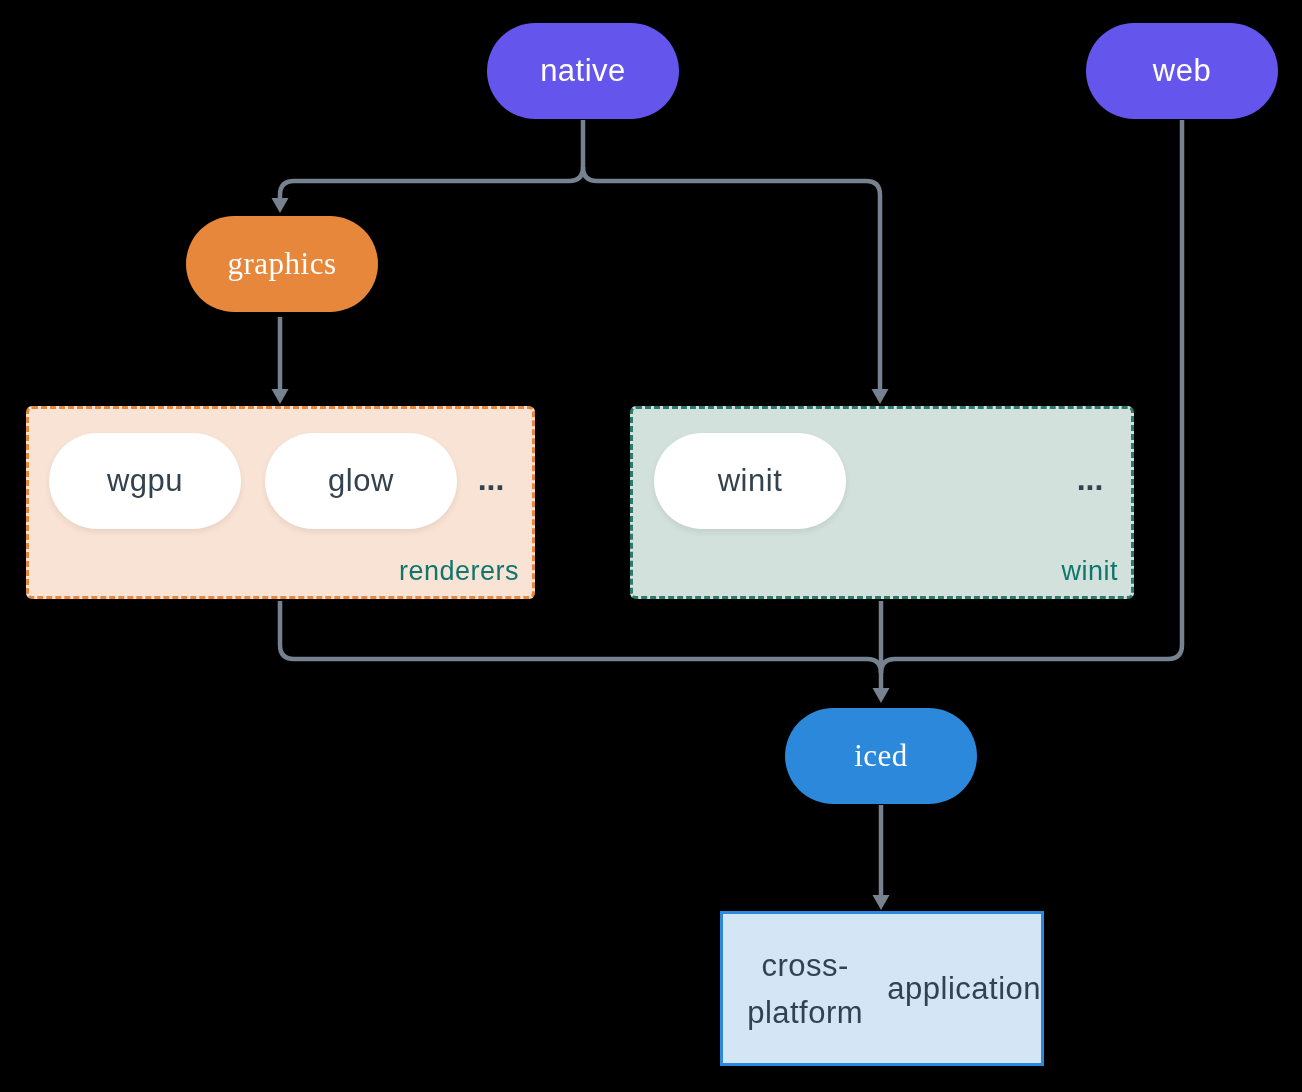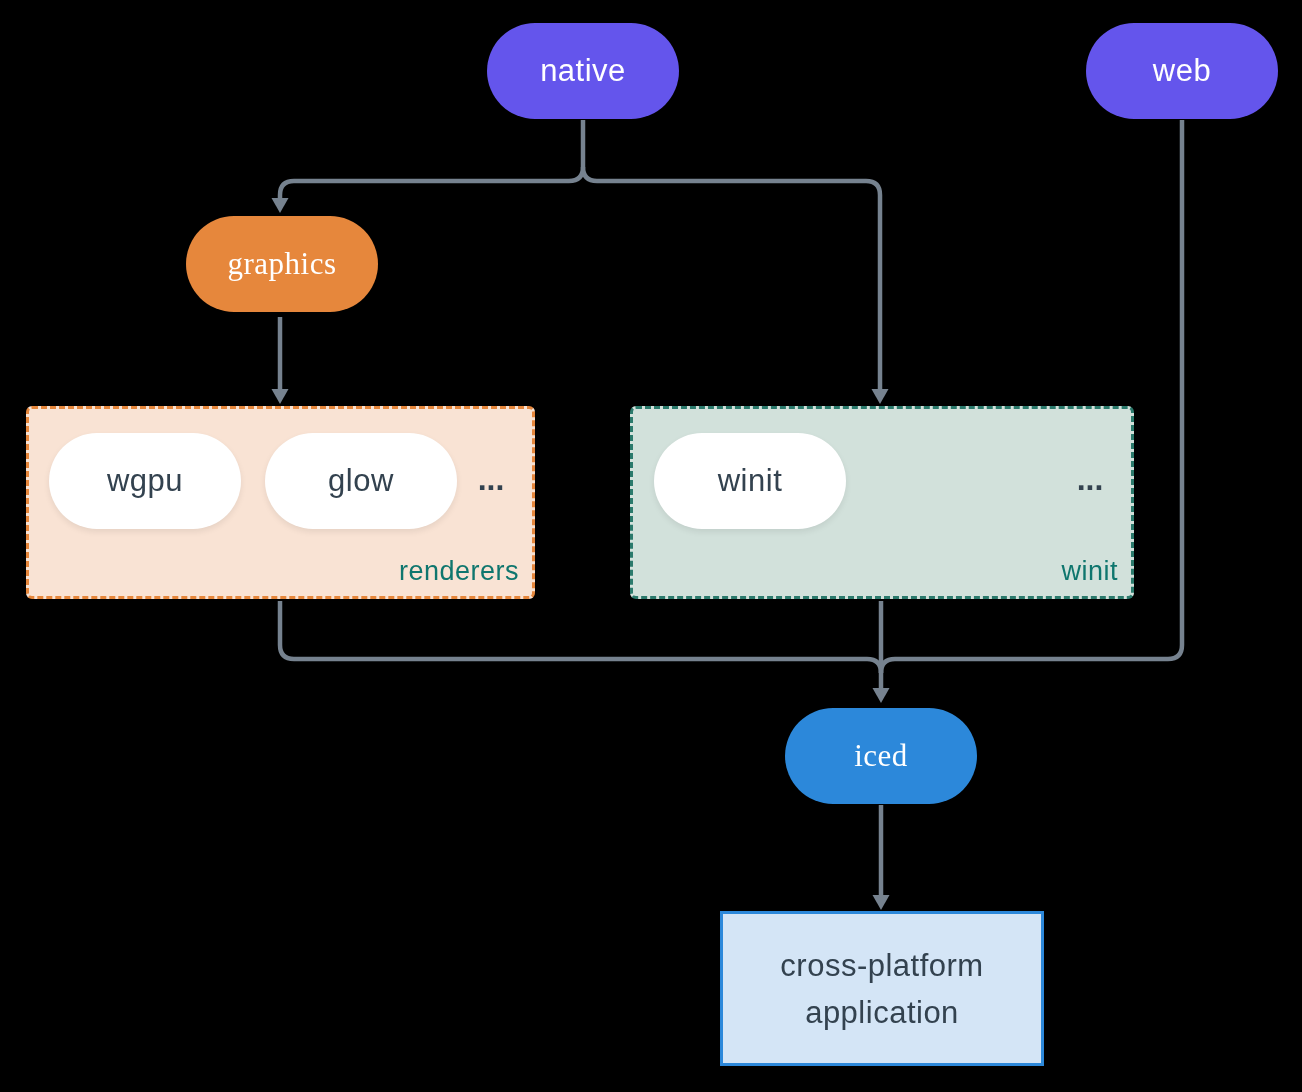--- a/index.html
+++ b/index.html
@@ -98,21 +98,21 @@
   .app-box {
     position: absolute;
     left: 720px;
     top: 911px;
     width: 324px;
     height: 155px;
     box-sizing: border-box;
     background: #d4e5f6;
     border: 3px solid #2c88da;
     display: flex;
-    flex-direction: column;
+    flex-direction: row;
     align-items: center;
     justify-content: center;
     color: #33424f;
     font-size: 31px;
     line-height: 47px;
     letter-spacing: 0.5px;
     text-align: center;
   }
 </style>
 </head>

